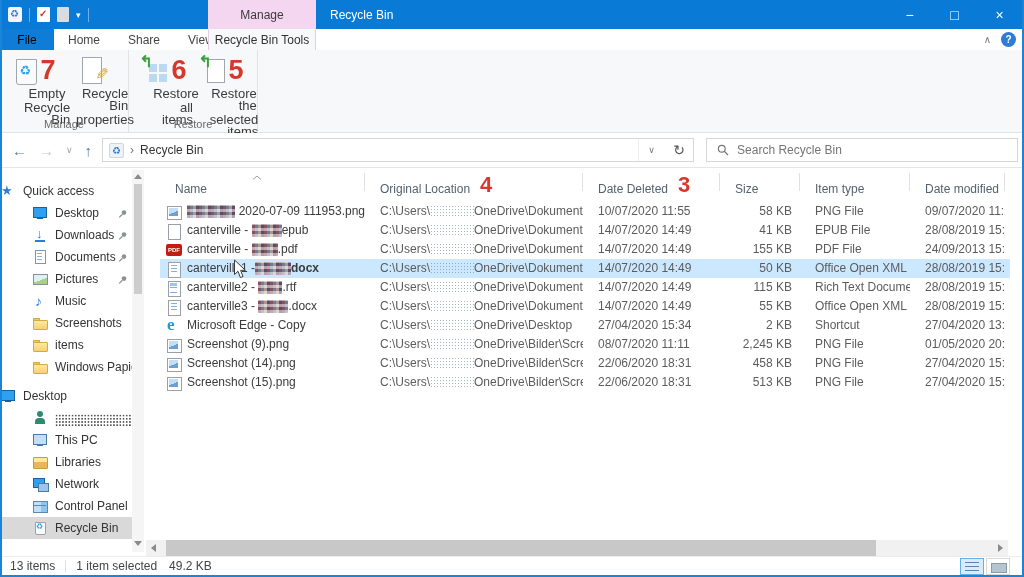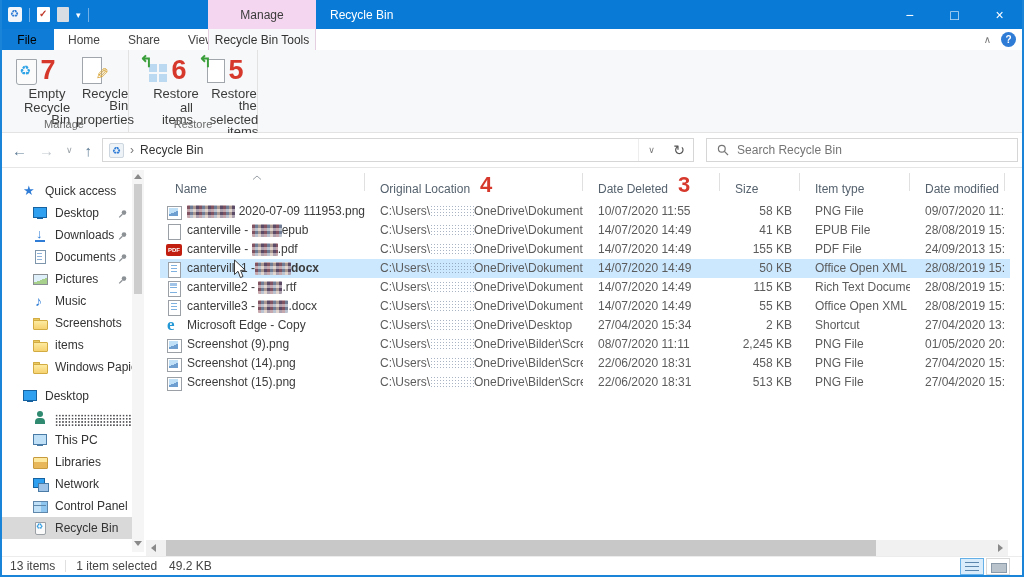--- a/index.html
+++ b/index.html
@@ -86,21 +86,21 @@
   #search-box { margin-left:12px; width:312px; height:24px; border:1px solid #d6d6d6; background:#fff; display:flex; align-items:center; padding-left:10px; gap:8px; }
   #search-input { border:none; outline:none; font-size:12px; color:#333; width:250px; font-family:"Liberation Sans", sans-serif; }
   #search-input::placeholder { color:#757575; }
 
   
   #main { position:absolute; left:0; top:168px; width:1024px; height:388px; background:#fff; }
 
   
   #sidebar { position:absolute; left:0; top:0; width:146px; height:388px; padding-top:12px; }
   .side-item { height:22px; display:flex; align-items:center; font-size:12px; color:#333; position:relative; width:132px; }
-  .side-item.lvl0 { padding-left:22px; }
+  .side-item.lvl0 { }
   .side-item.lvl1 { padding-left:32px; }
   .side-item.sel { background:#d9d9d9; }
   .side-item.gap { margin-top:7px; }
   .side-label { white-space:nowrap; overflow:hidden; }
   .side-pin { position:absolute; right:4px; top:6px; }
 
   .si { width:17px; height:16px; position:relative; display:inline-block; flex:none; margin-right:6px; }
   .si-star::before { content:"★"; position:absolute; left:1px; top:0; color:#2e7cd6; font-size:13px; line-height:16px; }
   .si-monitor::before { content:""; position:absolute; left:1px; top:2px; width:12px; height:9px; background:#2fa0f0; border:1px solid #16619f; }
   .si-monitor::after { content:""; position:absolute; left:5px; top:12px; width:6px; height:2px; background:#16619f; }

